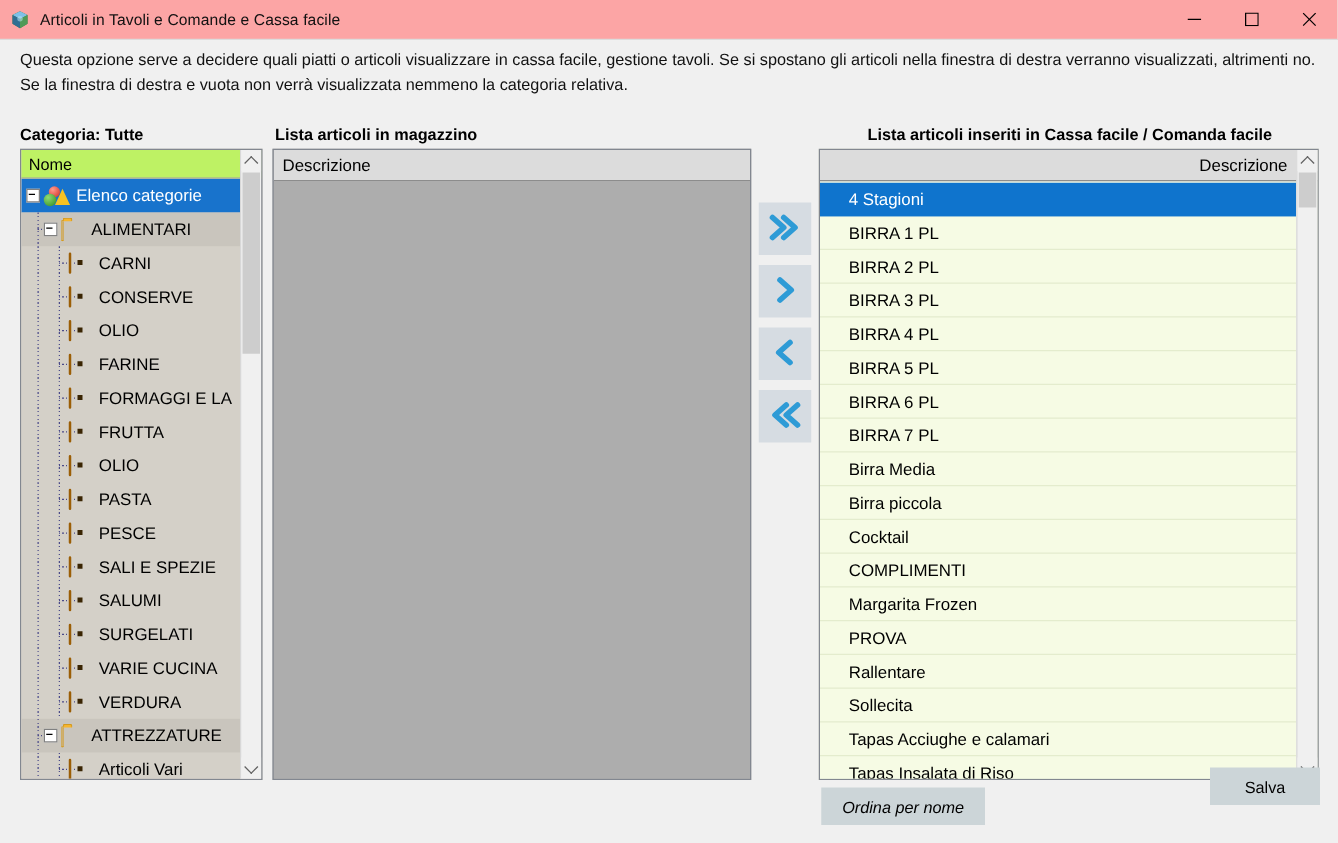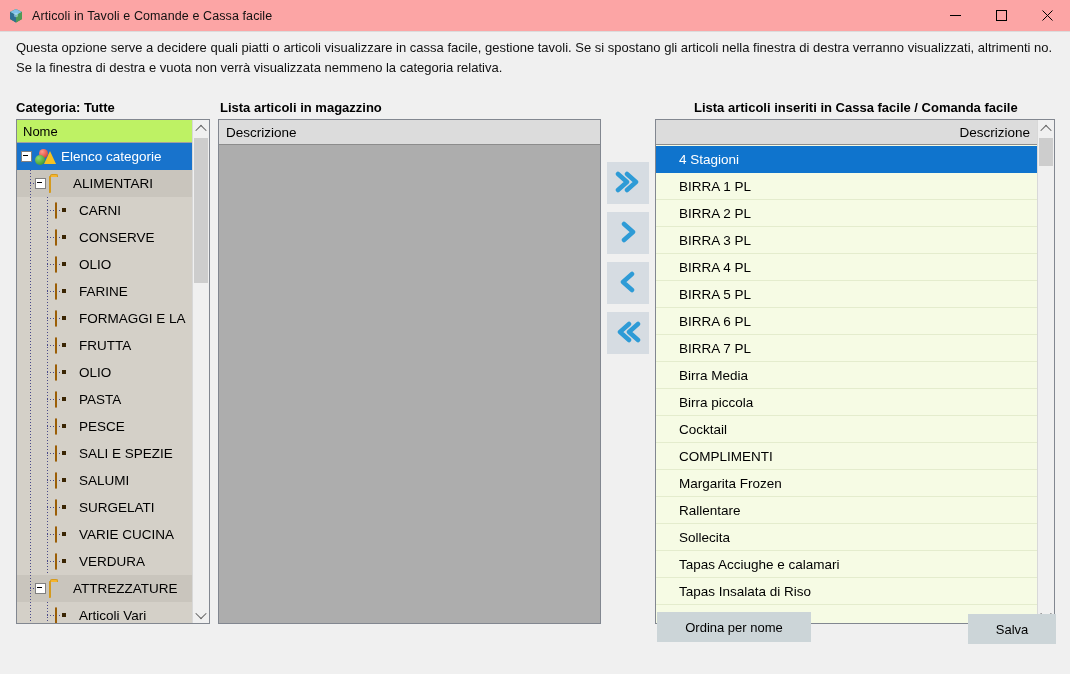--- a/index.html
+++ b/index.html
@@ -356,21 +356,21 @@
   .btn {
     position: absolute;
     height: 30px;
     background: #ccd5d8;
     border: none;
     font-size: 13px;
     font-family: "Liberation Sans", sans-serif;
     color: #000;
     cursor: default;
   }
-  #btn-ordina { left: 657px; top: 612px; width: 154px; }
+  #btn-ordina { left: 657px; top: 630px; width: 131px; font-style: italic; }
   #btn-salva  { left: 968px; top: 614px; width: 88px; }
 </style>
 </head>
 <body>
 
 <div class="titlebar">
   <span class="app-icon">
     <svg width="16" height="16" viewBox="0 0 16 16">
       <polygon points="8,1 14,4 14,11 8,14.5 2,11 2,4" fill="#3d7f3a"></polygon>
       <polygon points="8,1 14,4 8,7.2 2,4" fill="#7fc0e8"></polygon>
@@ -623,20 +623,21 @@
       <div class="lrow">BIRRA 3 PL</div>
       <div class="lrow">BIRRA 4 PL</div>
       <div class="lrow">BIRRA 5 PL</div>
       <div class="lrow">BIRRA 6 PL</div>
       <div class="lrow">BIRRA 7 PL</div>
       <div class="lrow">Birra Media</div>
       <div class="lrow">Birra piccola</div>
       <div class="lrow">Cocktail</div>
       <div class="lrow">COMPLIMENTI</div>
       <div class="lrow">Margarita Frozen</div>
+      <div class="lrow">PROVA</div>
       <div class="lrow">Rallentare</div>
       <div class="lrow">Sollecita</div>
       <div class="lrow">Tapas Acciughe e calamari</div>
       <div class="lrow">Tapas Insalata di Riso</div>
     </div>
   <div class="sb">
     <div class="sb-arrow up">
         <span class="chev up"></span>
       </div>
     <div class="sb-thumb" style="top:18px; height:28px;"></div>

